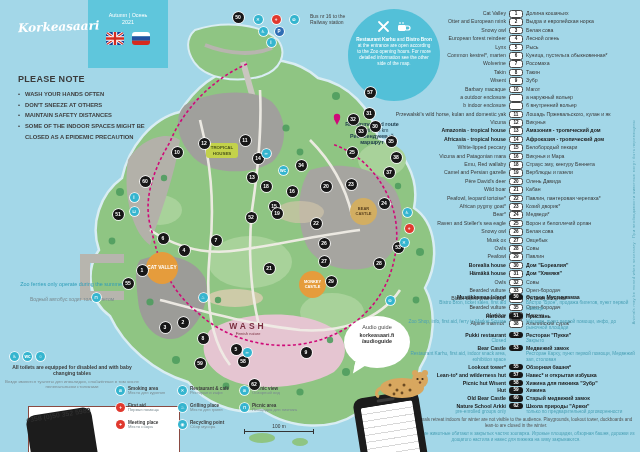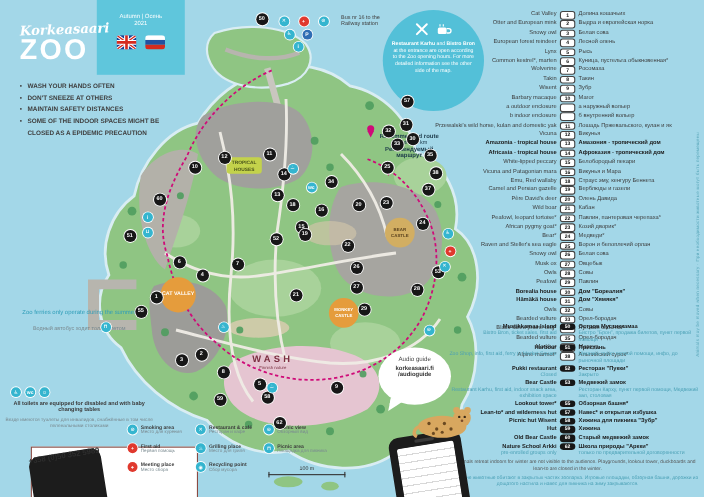--- a/index.html
+++ b/index.html
@@ -201,24 +201,24 @@
       </svg>
       <svg class="flag" viewBox="0 0 18 13">
         <rect width="18" height="4.33" y="0" fill="#fff"></rect>
         <rect width="18" height="4.33" y="4.33" fill="#2251a0"></rect>
         <rect width="18" height="4.34" y="8.66" fill="#d52b1e"></rect>
       </svg>
     </div>
   </div>
   <div class="abs logo">
     <div class="script">Korkeasaari</div>
-    <div class="main">ZOO</div>
   </div>
 
   <div class="abs pleasenote">
+    <div class="pn-title">PLEASE NOTE</div>
     <div>
 
         <div class="pn-item">
           <span class="bullet">•</span>
           <span>WASH YOUR HANDS OFTEN</span>
         </div>
 
         <div class="pn-item">
           <span class="bullet">•</span>
           <span>DON'T SNEEZE AT OTHERS</span>

